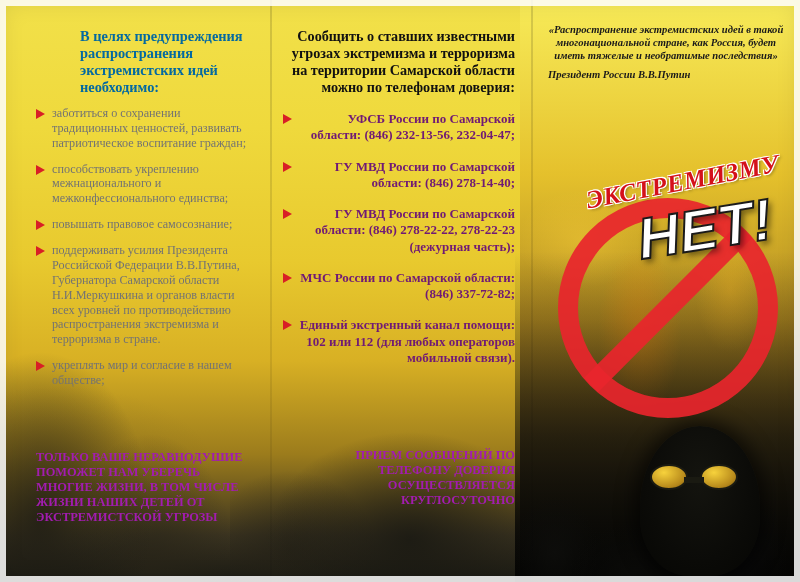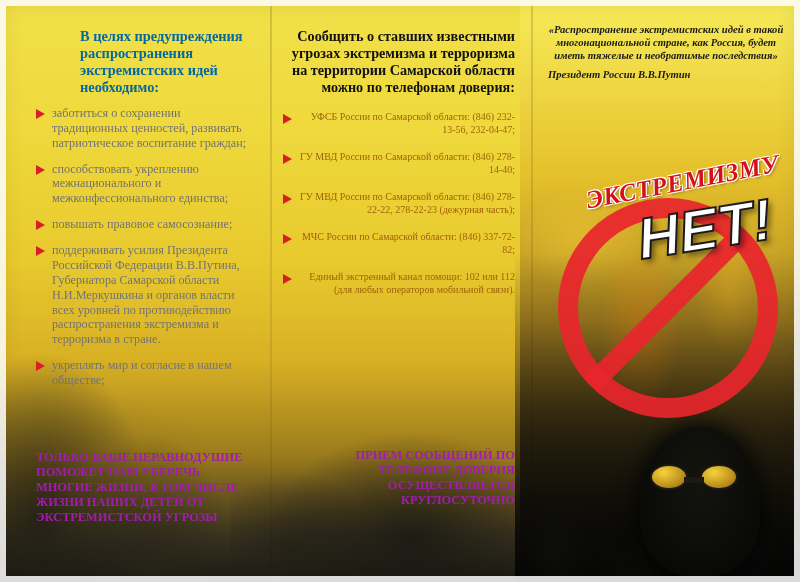--- a/index.html
+++ b/index.html
@@ -164,24 +164,24 @@
   .mid-lead {
     font-weight: bold;
     font-size: 14.2px;
     line-height: 1.2;
     color: #111;
   }
   .phone-item {
     position: relative;
     padding-left: 16px;
     margin-top: 15px;
-    font-weight: normal;
-    font-size: 10px;
+    font-weight: bold;
+    font-size: 13px;
     line-height: 1.25;
-    color: #a16207;
+    color: #701a75;
   }
   .phone-item::before {
     content: "";
     position: absolute;
     left: 0; top: 3px;
     width: 0; height: 0;
     border-top: 5px solid transparent;
     border-bottom: 5px solid transparent;
     border-left: 9px solid #d81f26;
   }

